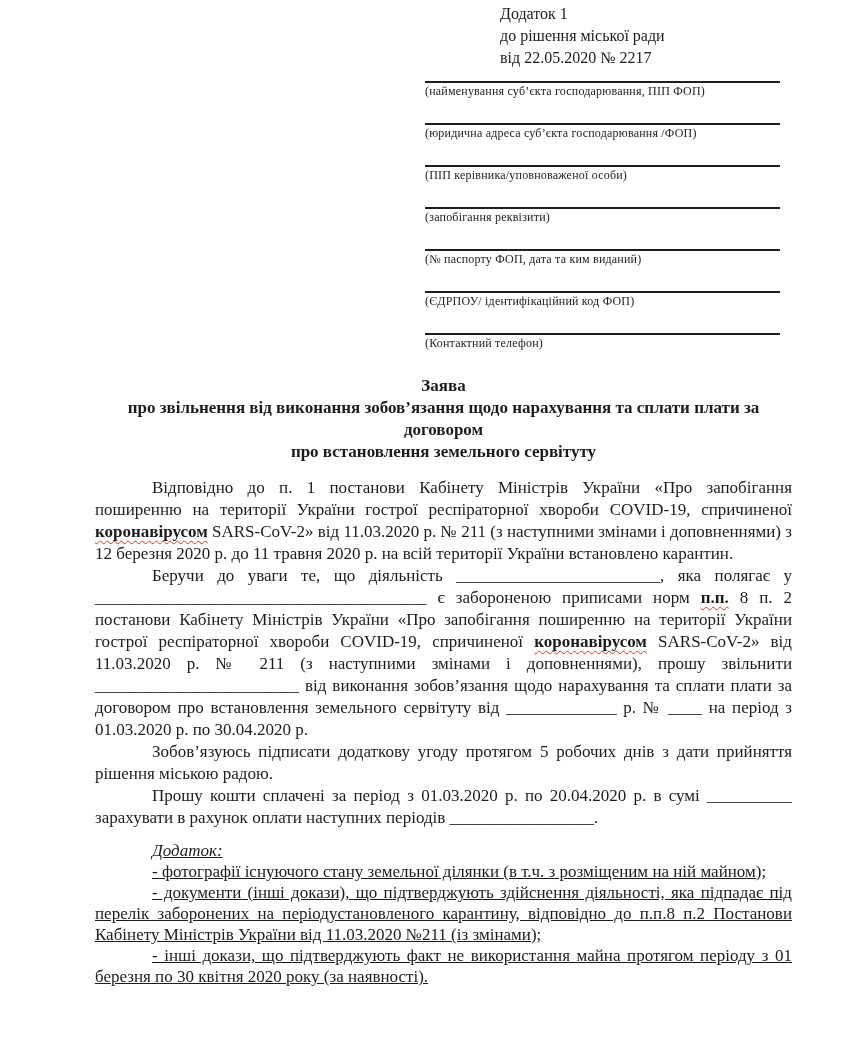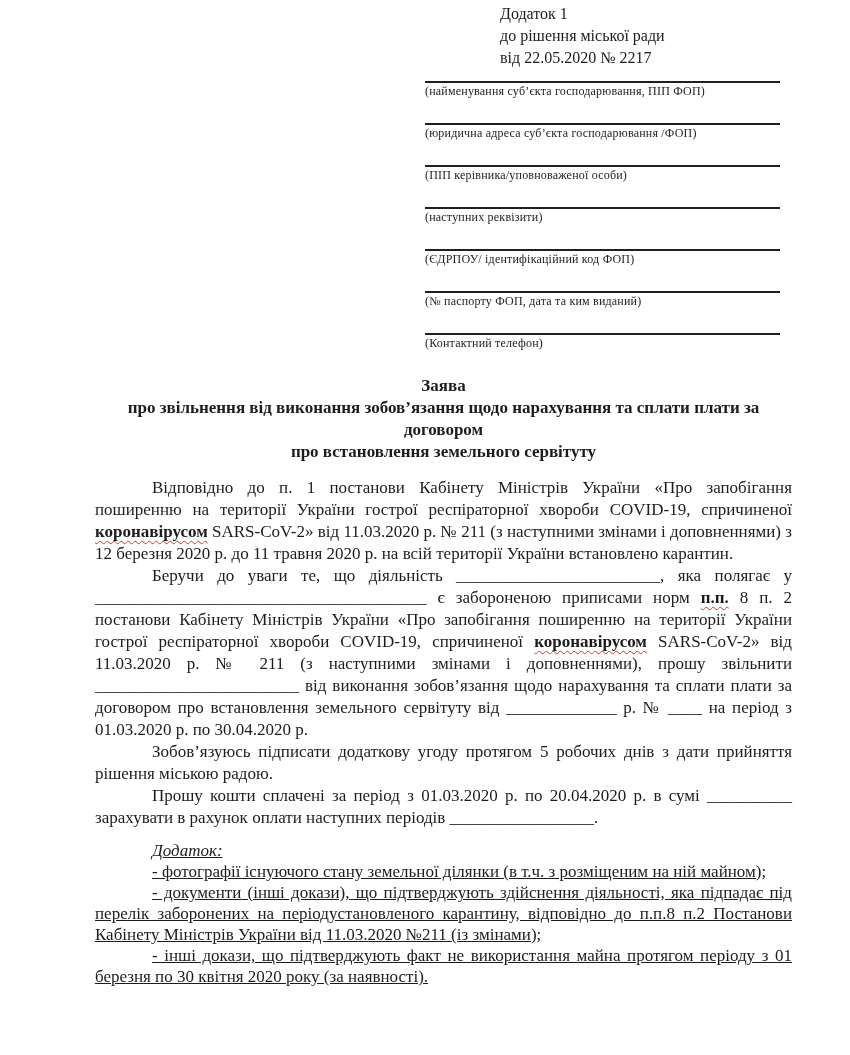--- a/index.html
+++ b/index.html
@@ -97,29 +97,29 @@
     <div class="field">
       <div class="rule"></div>
       <div class="caption">(юридична адреса суб’єкта господарювання /ФОП)</div>
     </div>
     <div class="field">
       <div class="rule"></div>
       <div class="caption">(ПІП керівника/уповноваженої особи)</div>
     </div>
     <div class="field">
       <div class="rule"></div>
-      <div class="caption">(наступних реквізити)</div>
+      <div class="caption">(запобігання реквізити)</div>
+    </div>
+    <div class="field">
+      <div class="rule"></div>
+      <div class="caption">(№ паспорту ФОП, дата та ким виданий)</div>
     </div>
     <div class="field">
       <div class="rule"></div>
       <div class="caption">(ЄДРПОУ/ ідентифікаційний код ФОП)</div>
-    </div>
-    <div class="field">
-      <div class="rule"></div>
-      <div class="caption">(№ паспорту ФОП, дата та ким виданий)</div>
     </div>
     <div class="field">
       <div class="rule"></div>
       <div class="caption">(Контактний телефон)</div>
     </div>
   </div>
 
   <div class="title">
     <div>Заява</div>
     <div>про звільнення від виконання зобов’язання щодо нарахування та сплати плати за договором</div>

